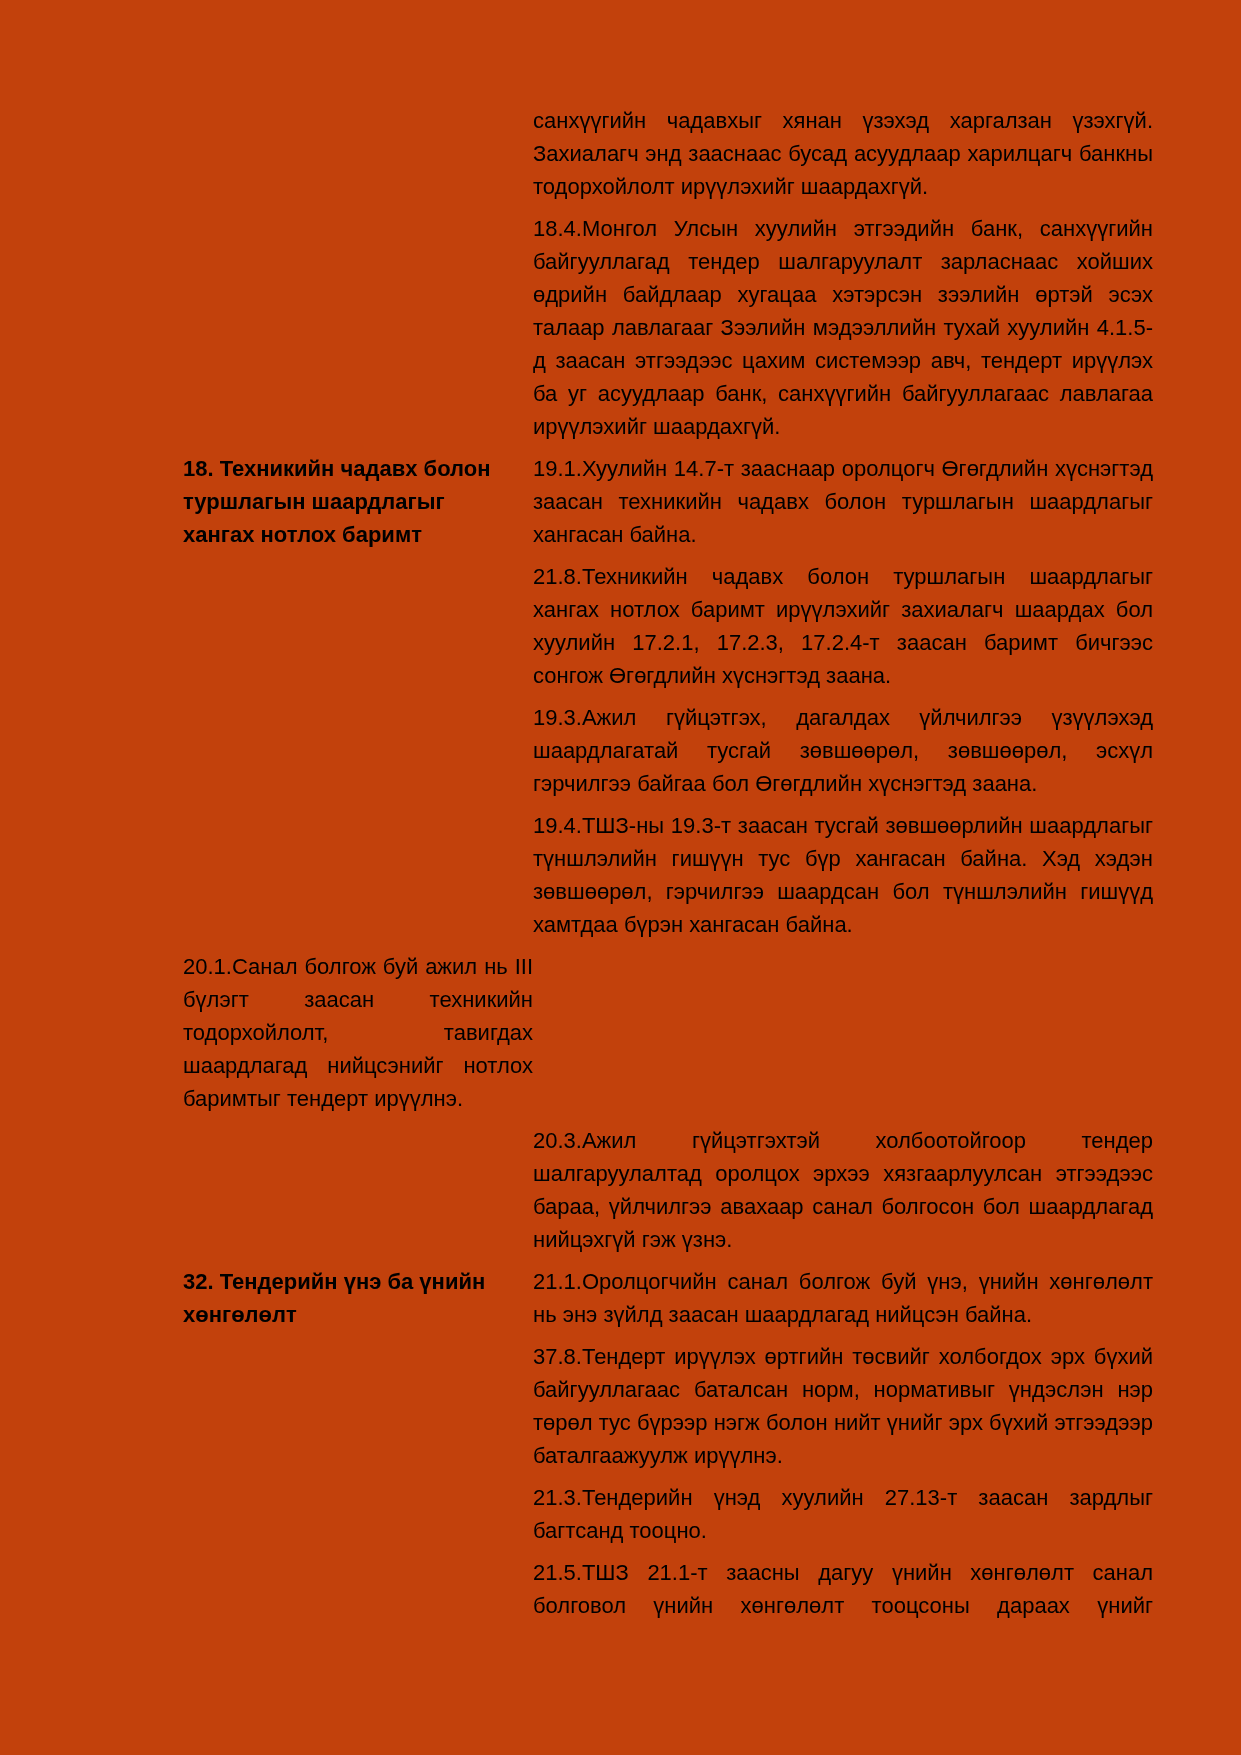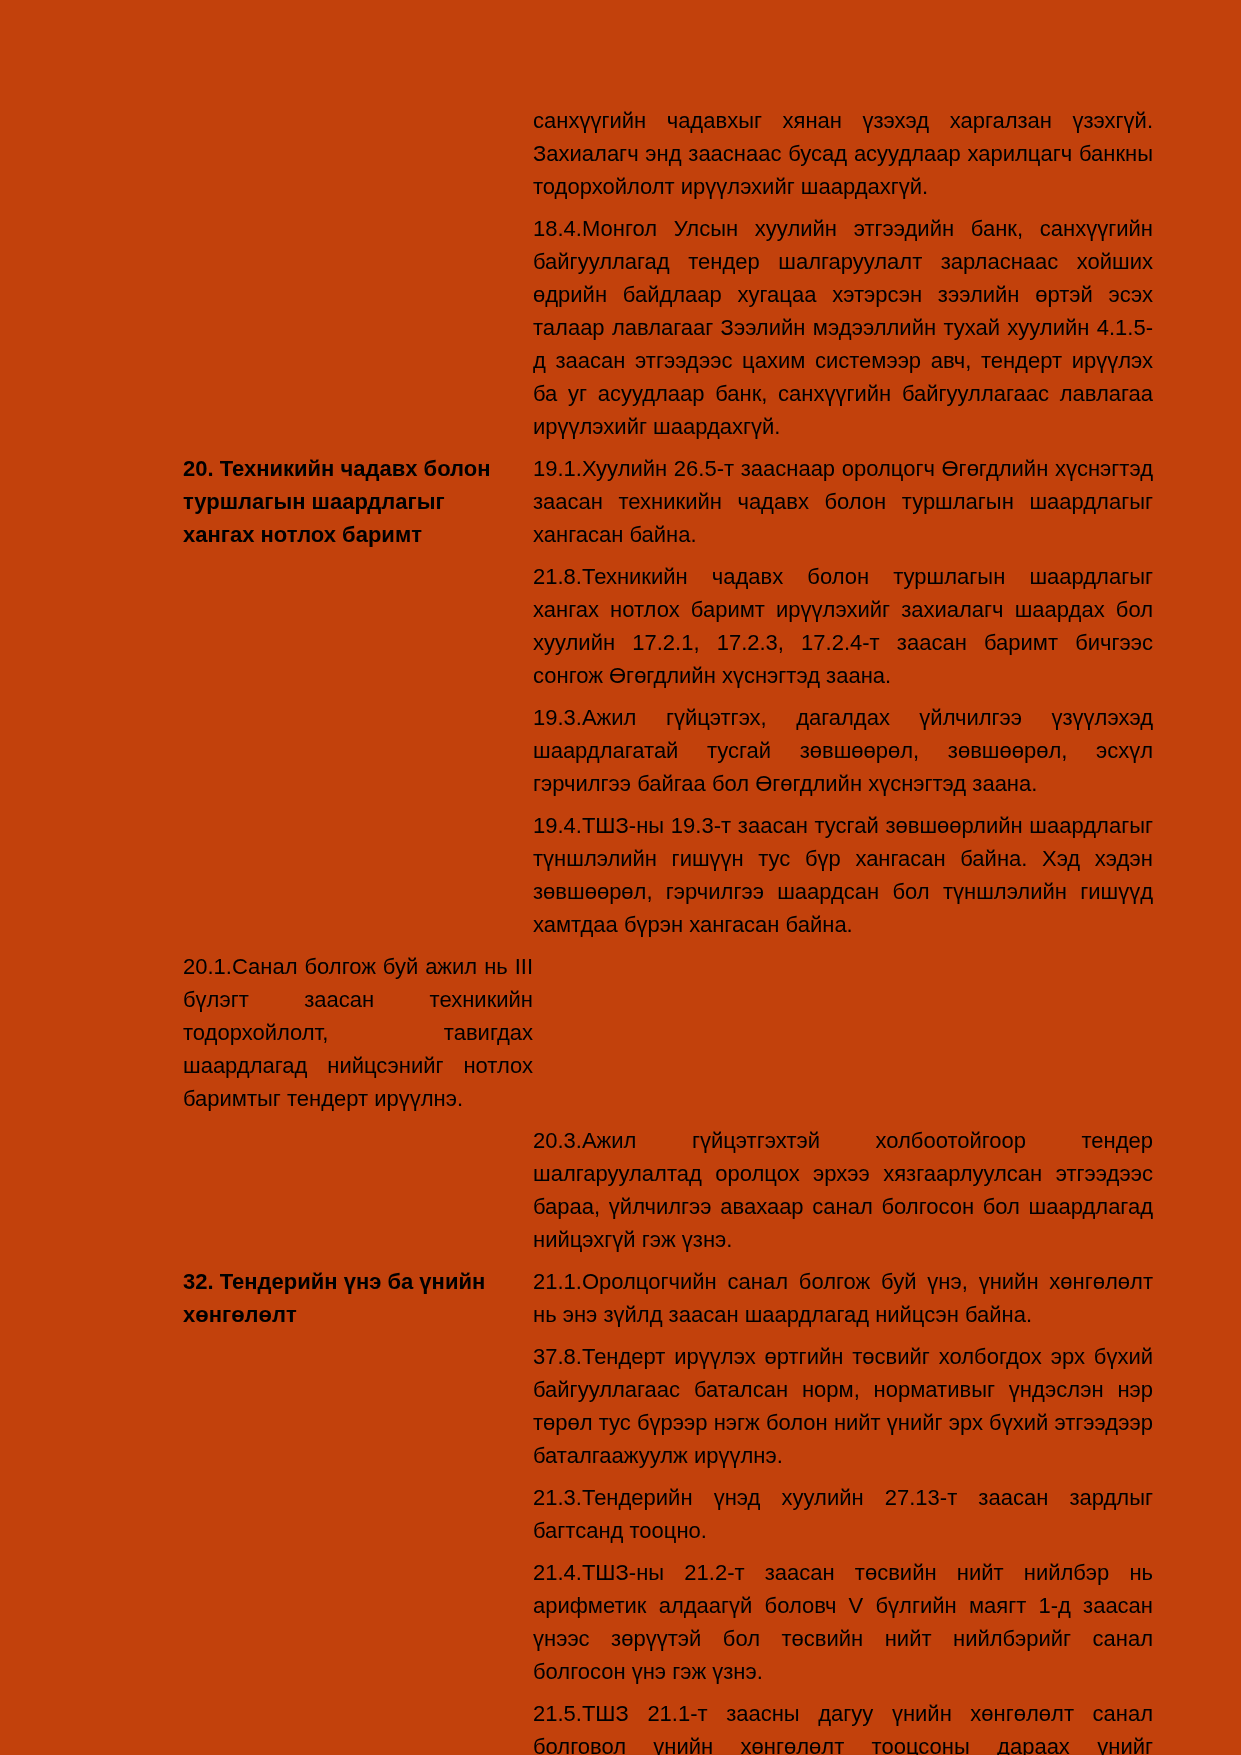--- a/index.html
+++ b/index.html
@@ -47,23 +47,23 @@
 
   <div class="row">
     <div class="cell-heading"></div>
     <div class="cell-body">
       <p class="para">санхүүгийн чадавхыг хянан үзэхэд харгалзан үзэхгүй. Захиалагч энд зааснаас бусад асуудлаар харилцагч банкны тодорхойлолт ирүүлэхийг шаардахгүй.</p>
       <p class="para">18.4.Монгол Улсын хуулийн этгээдийн банк, санхүүгийн байгууллагад тендер шалгаруулалт зарласнаас хойших өдрийн байдлаар хугацаа хэтэрсэн зээлийн өртэй эсэх талаар лавлагааг Зээлийн мэдээллийн тухай хуулийн 4.1.5-д заасан этгээдээс цахим системээр авч, тендерт ирүүлэх ба уг асуудлаар банк, санхүүгийн байгууллагаас лавлагаа ирүүлэхийг шаардахгүй.</p>
     </div>
   </div>
 
   <div class="row">
-    <div class="cell-heading">20. Техникийн чадавх болон туршлагын шаардлагыг хангах нотлох баримт</div>
+    <div class="cell-heading">18. Техникийн чадавх болон туршлагын шаардлагыг хангах нотлох баримт</div>
     <div class="cell-body">
-      <p class="para">19.1.Хуулийн 26.5-т зааснаар оролцогч Өгөгдлийн хүснэгтэд заасан техникийн чадавх болон туршлагын шаардлагыг хангасан байна.</p>
+      <p class="para">19.1.Хуулийн 14.7-т зааснаар оролцогч Өгөгдлийн хүснэгтэд заасан техникийн чадавх болон туршлагын шаардлагыг хангасан байна.</p>
       <p class="para">21.8.Техникийн чадавх болон туршлагын шаардлагыг хангах нотлох баримт ирүүлэхийг захиалагч шаардах бол хуулийн 17.2.1, 17.2.3, 17.2.4-т заасан баримт бичгээс сонгож Өгөгдлийн хүснэгтэд заана.</p>
       <p class="para">19.3.Ажил гүйцэтгэх, дагалдах үйлчилгээ үзүүлэхэд шаардлагатай тусгай зөвшөөрөл, зөвшөөрөл, эсхүл гэрчилгээ байгаа бол Өгөгдлийн хүснэгтэд заана.</p>
       <p class="para">19.4.ТШЗ-ны 19.3-т заасан тусгай зөвшөөрлийн шаардлагыг түншлэлийн гишүүн тус бүр хангасан байна. Хэд хэдэн зөвшөөрөл, гэрчилгээ шаардсан бол түншлэлийн гишүүд хамтдаа бүрэн хангасан байна.</p>
     </div>
   </div>
 
   <div class="row">
     <div class="cell-body">
       <p class="para">20.1.Санал болгож буй ажил нь III бүлэгт заасан техникийн тодорхойлолт, тавигдах шаардлагад нийцсэнийг нотлох баримтыг тендерт ирүүлнэ.</p>
     </div>
@@ -75,18 +75,17 @@
       <p class="para">20.3.Ажил гүйцэтгэхтэй холбоотойгоор тендер шалгаруулалтад оролцох эрхээ хязгаарлуулсан этгээдээс бараа, үйлчилгээ авахаар санал болгосон бол шаардлагад нийцэхгүй гэж үзнэ.</p>
     </div>
   </div>
 
   <div class="row">
     <div class="cell-heading">32. Тендерийн үнэ ба үнийн хөнгөлөлт</div>
     <div class="cell-body">
       <p class="para">21.1.Оролцогчийн санал болгож буй үнэ, үнийн хөнгөлөлт нь энэ зүйлд заасан шаардлагад нийцсэн байна.</p>
       <p class="para">37.8.Тендерт ирүүлэх өртгийн төсвийг холбогдох эрх бүхий байгууллагаас баталсан норм, нормативыг үндэслэн нэр төрөл тус бүрээр нэгж болон нийт үнийг эрх бүхий этгээдээр баталгаажуулж ирүүлнэ.</p>
       <p class="para">21.3.Тендерийн үнэд хуулийн 27.13-т заасан зардлыг багтсанд тооцно.</p>
-      <p class="para">21.4.ТШЗ-ны 21.2-т заасан төсвийн нийт нийлбэр нь арифметик алдаагүй боловч V бүлгийн маягт 1-д заасан үнээс зөрүүтэй бол төсвийн нийт нийлбэрийг санал болгосон үнэ гэж үзнэ.</p>
       <p class="para clipped">21.5.ТШЗ 21.1-т заасны дагуу үнийн хөнгөлөлт санал болговол үнийн хөнгөлөлт тооцсоны дараах үнийг</p>
     </div>
   </div>
 
 </div>
 
 </body></html>

